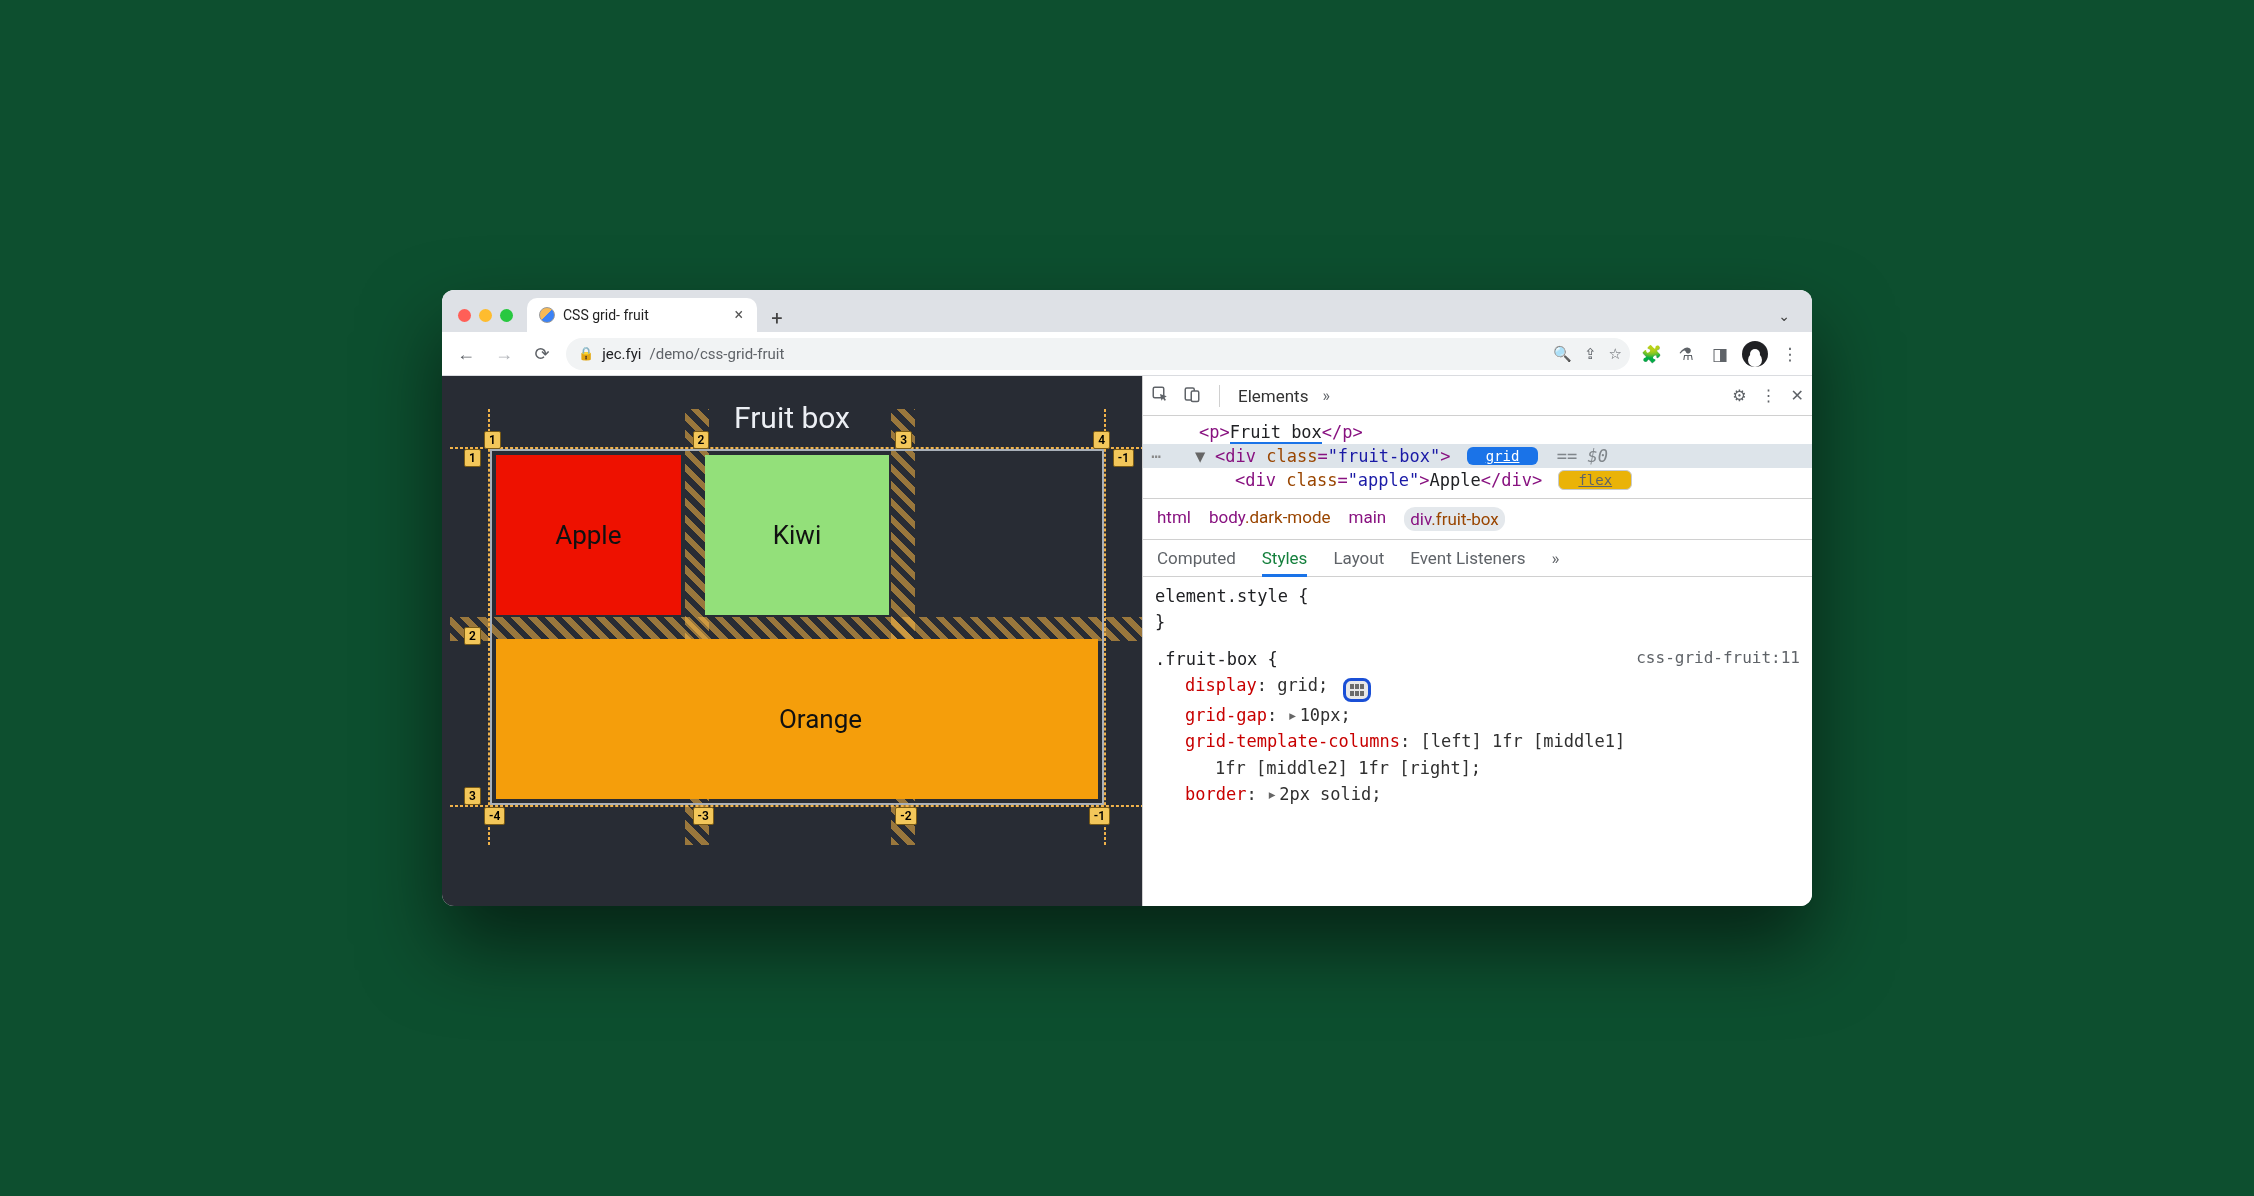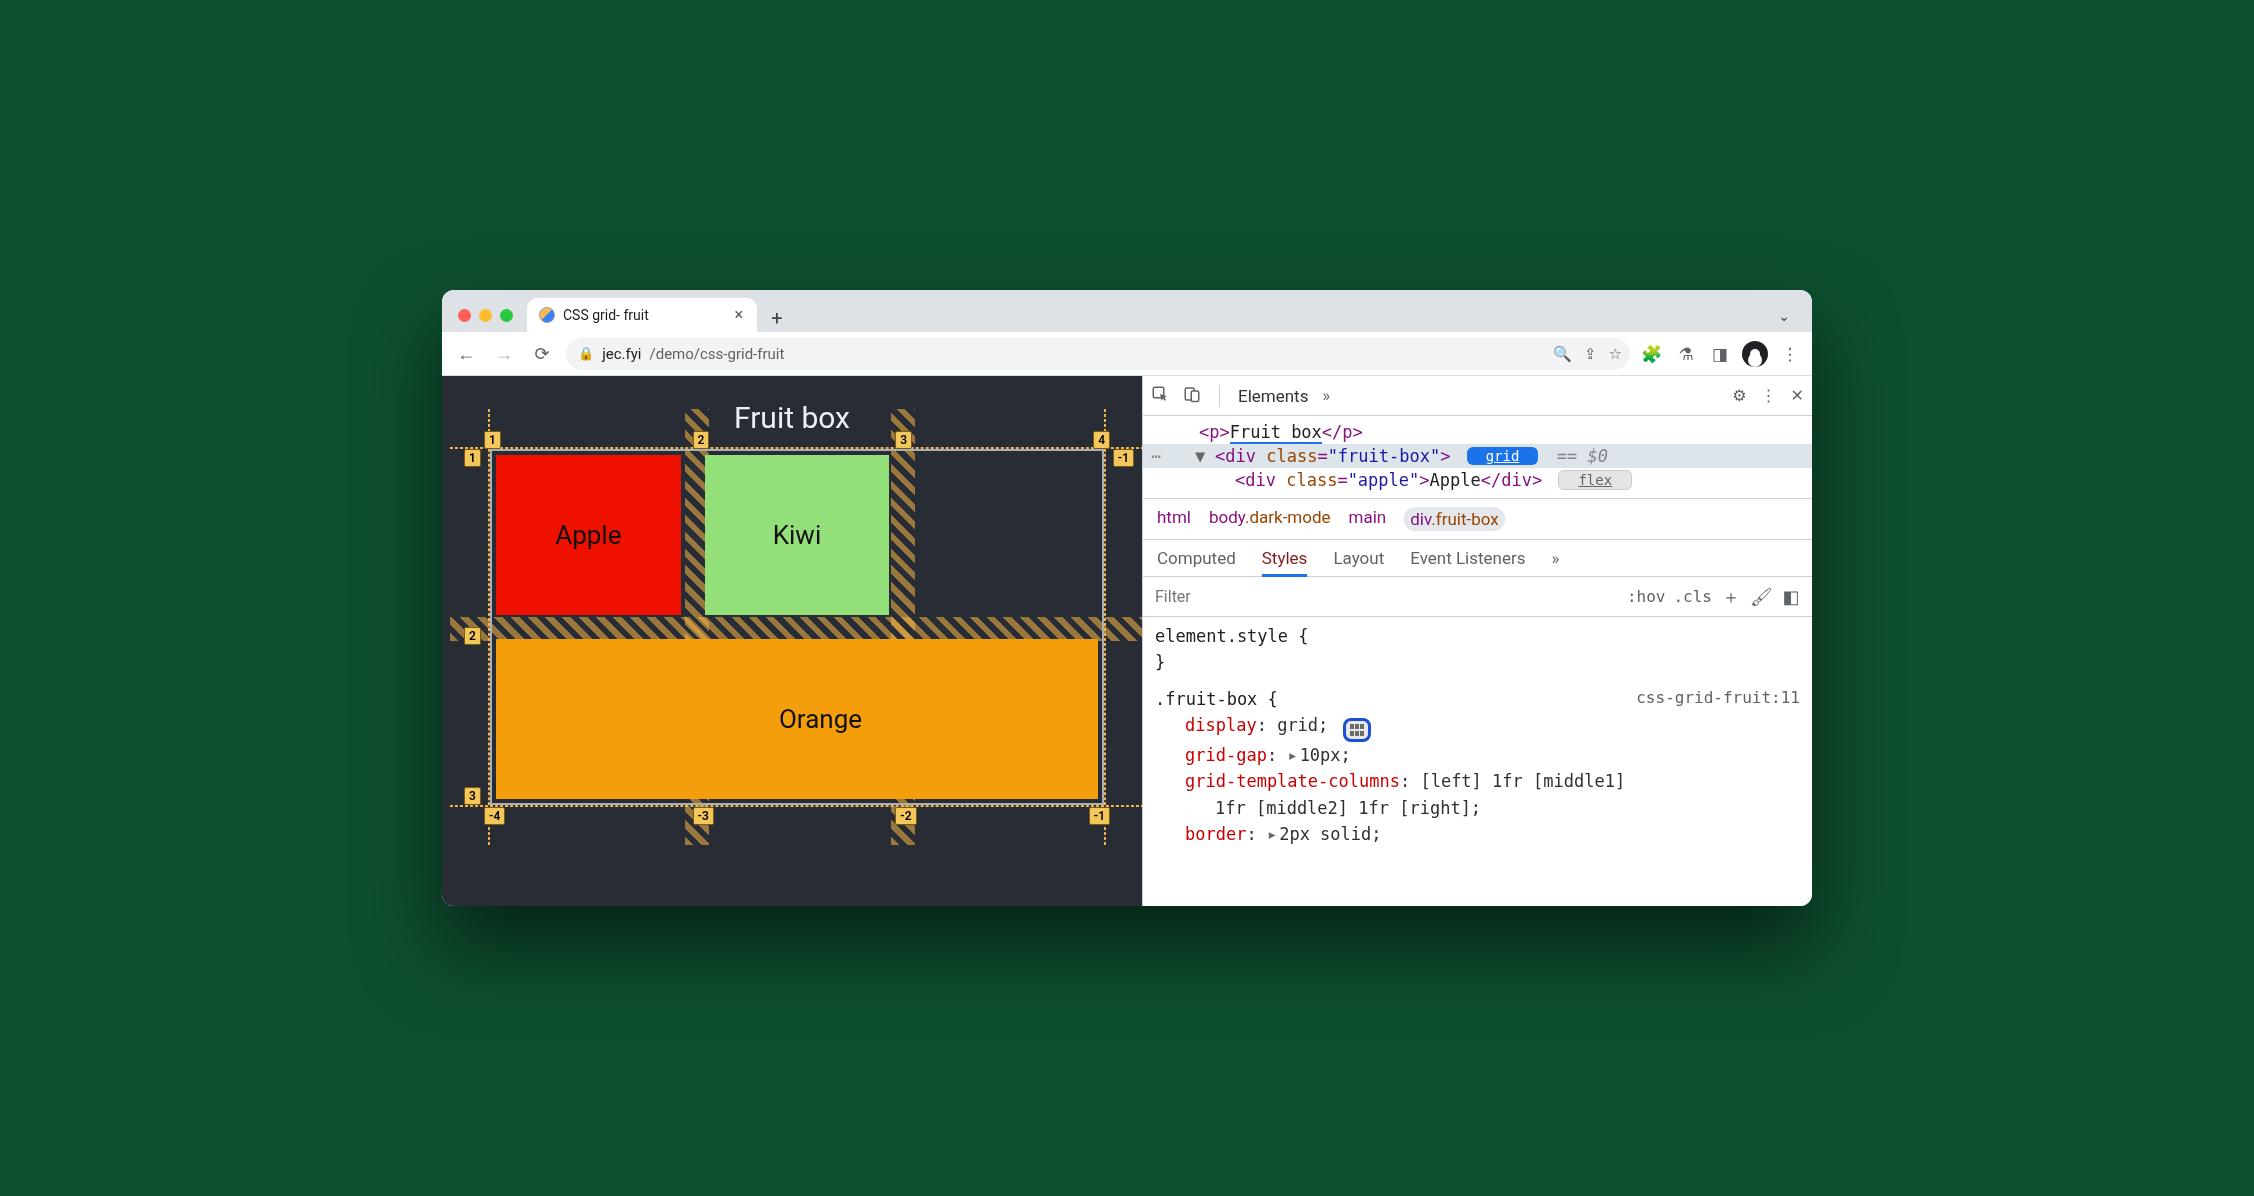--- a/index.html
+++ b/index.html
@@ -102,31 +102,31 @@
   .dt-tabs .spacer{flex:1;}
   .dt-dom{font-family:Menlo,Consolas,monospace;font-size:17px;padding:4px 0 6px;}
   .dt-row{padding:2px 10px 2px 56px;white-space:nowrap;}
   .dt-row.sel{background:#dde4ea;position:relative;padding-left:72px;}
   .dt-row.sel::before{content:"⋯";position:absolute;left:8px;color:#888;}
   .dt-row.sel .tri{position:absolute;left:52px;color:#666;}
   .dt-row.child{padding-left:92px;}
   .tag{color:#881280;} .attr{color:#994500;} .val{color:#1a1aa6;} .txt{color:#202124;}
   .badge{display:inline-block;border-radius:6px;padding:1px 19px;font-size:14px;margin-left:6px;vertical-align:1px;text-decoration:underline;}
   .badge.grid{background:#1a73e8;color:#fff;}
-  .badge.flex{background:#e5e5e5;color:#5f6368;border:1px solid #c7cace;}
+  .badge.flex{background:#eab308;color:#5f6368;border:1px solid #c7cace;}
   .dollar{color:#80868b;margin-left:8px;font-style:italic;}
   .underline{border-bottom:2px solid #1a73e8;}
 
   .dt-crumbs{display:flex;gap:18px;padding:8px 14px;border-top:1px solid #d0d0d0;border-bottom:1px solid #d0d0d0;font-size:17px;}
   .dt-crumbs span{color:#881280;}
   .dt-crumbs .cls{color:#994500;}
   .dt-crumbs .active{background:#e4e8ec;padding:2px 6px;border-radius:11px;}
 
   .dt-subtabs{display:flex;gap:26px;padding:8px 14px;border-bottom:1px solid #d0d0d0;font-size:17px;color:#5f6368;align-items:center;}
-  .dt-subtabs .active{color:#7f1d1d;border-bottom:3px solid #1a73e8;padding-bottom:6px;margin-bottom:-9px;}
+  .dt-subtabs .active{color:#15803d;border-bottom:3px solid #1a73e8;padding-bottom:6px;margin-bottom:-9px;}
 
   .dt-filter{display:flex;align-items:center;border-bottom:1px solid #d0d0d0;padding:4px 10px;gap:8px;}
   .dt-filter input{flex:1;border:none;outline:none;font-size:16px;color:#5f6368;padding:6px 2px;font-family:inherit;}
   .dt-filter .chip{font-family:Menlo,monospace;color:#5f6368;font-size:16px;}
   .dt-filter .ic{color:#5f6368;font-size:18px;width:22px;text-align:center;}
 
   .dt-styles{font-family:Menlo,Consolas,monospace;font-size:17px;padding:6px 12px;line-height:1.55;overflow:hidden;}
   .sel-name{color:#202124;}
   .src{float:right;color:#5f6368;font-size:16px;}
   .prop{color:#c80000;} .pval{color:#303030;}
@@ -261,28 +261,20 @@
       </div>
 
       <div class="dt-subtabs">
         <span>Computed</span>
         <span class="active">Styles</span>
         <span>Layout</span>
         <span>Event Listeners</span>
         <span>»</span>
       </div>
 
-      <div class="dt-filter">
-        <input placeholder="Filter" style="">
-        <span class="chip">:hov</span>
-        <span class="chip">.cls</span>
-        <span class="ic">＋</span>
-        <span class="ic">🖌</span>
-        <span class="ic">◧</span>
-      </div>
 
       <div class="dt-styles">
         <div><span class="sel-name">element.style {</span></div>
         <div><span class="sel-name">}</span></div>
         <div style="margin-top:10px;">
           <span class="src">css-grid-fruit:11</span>
           <span class="sel-name">.fruit-box {</span>
         </div>
         <div style="padding-left:30px">
           <span class="prop">display</span>: <span class="pval">grid;</span>

